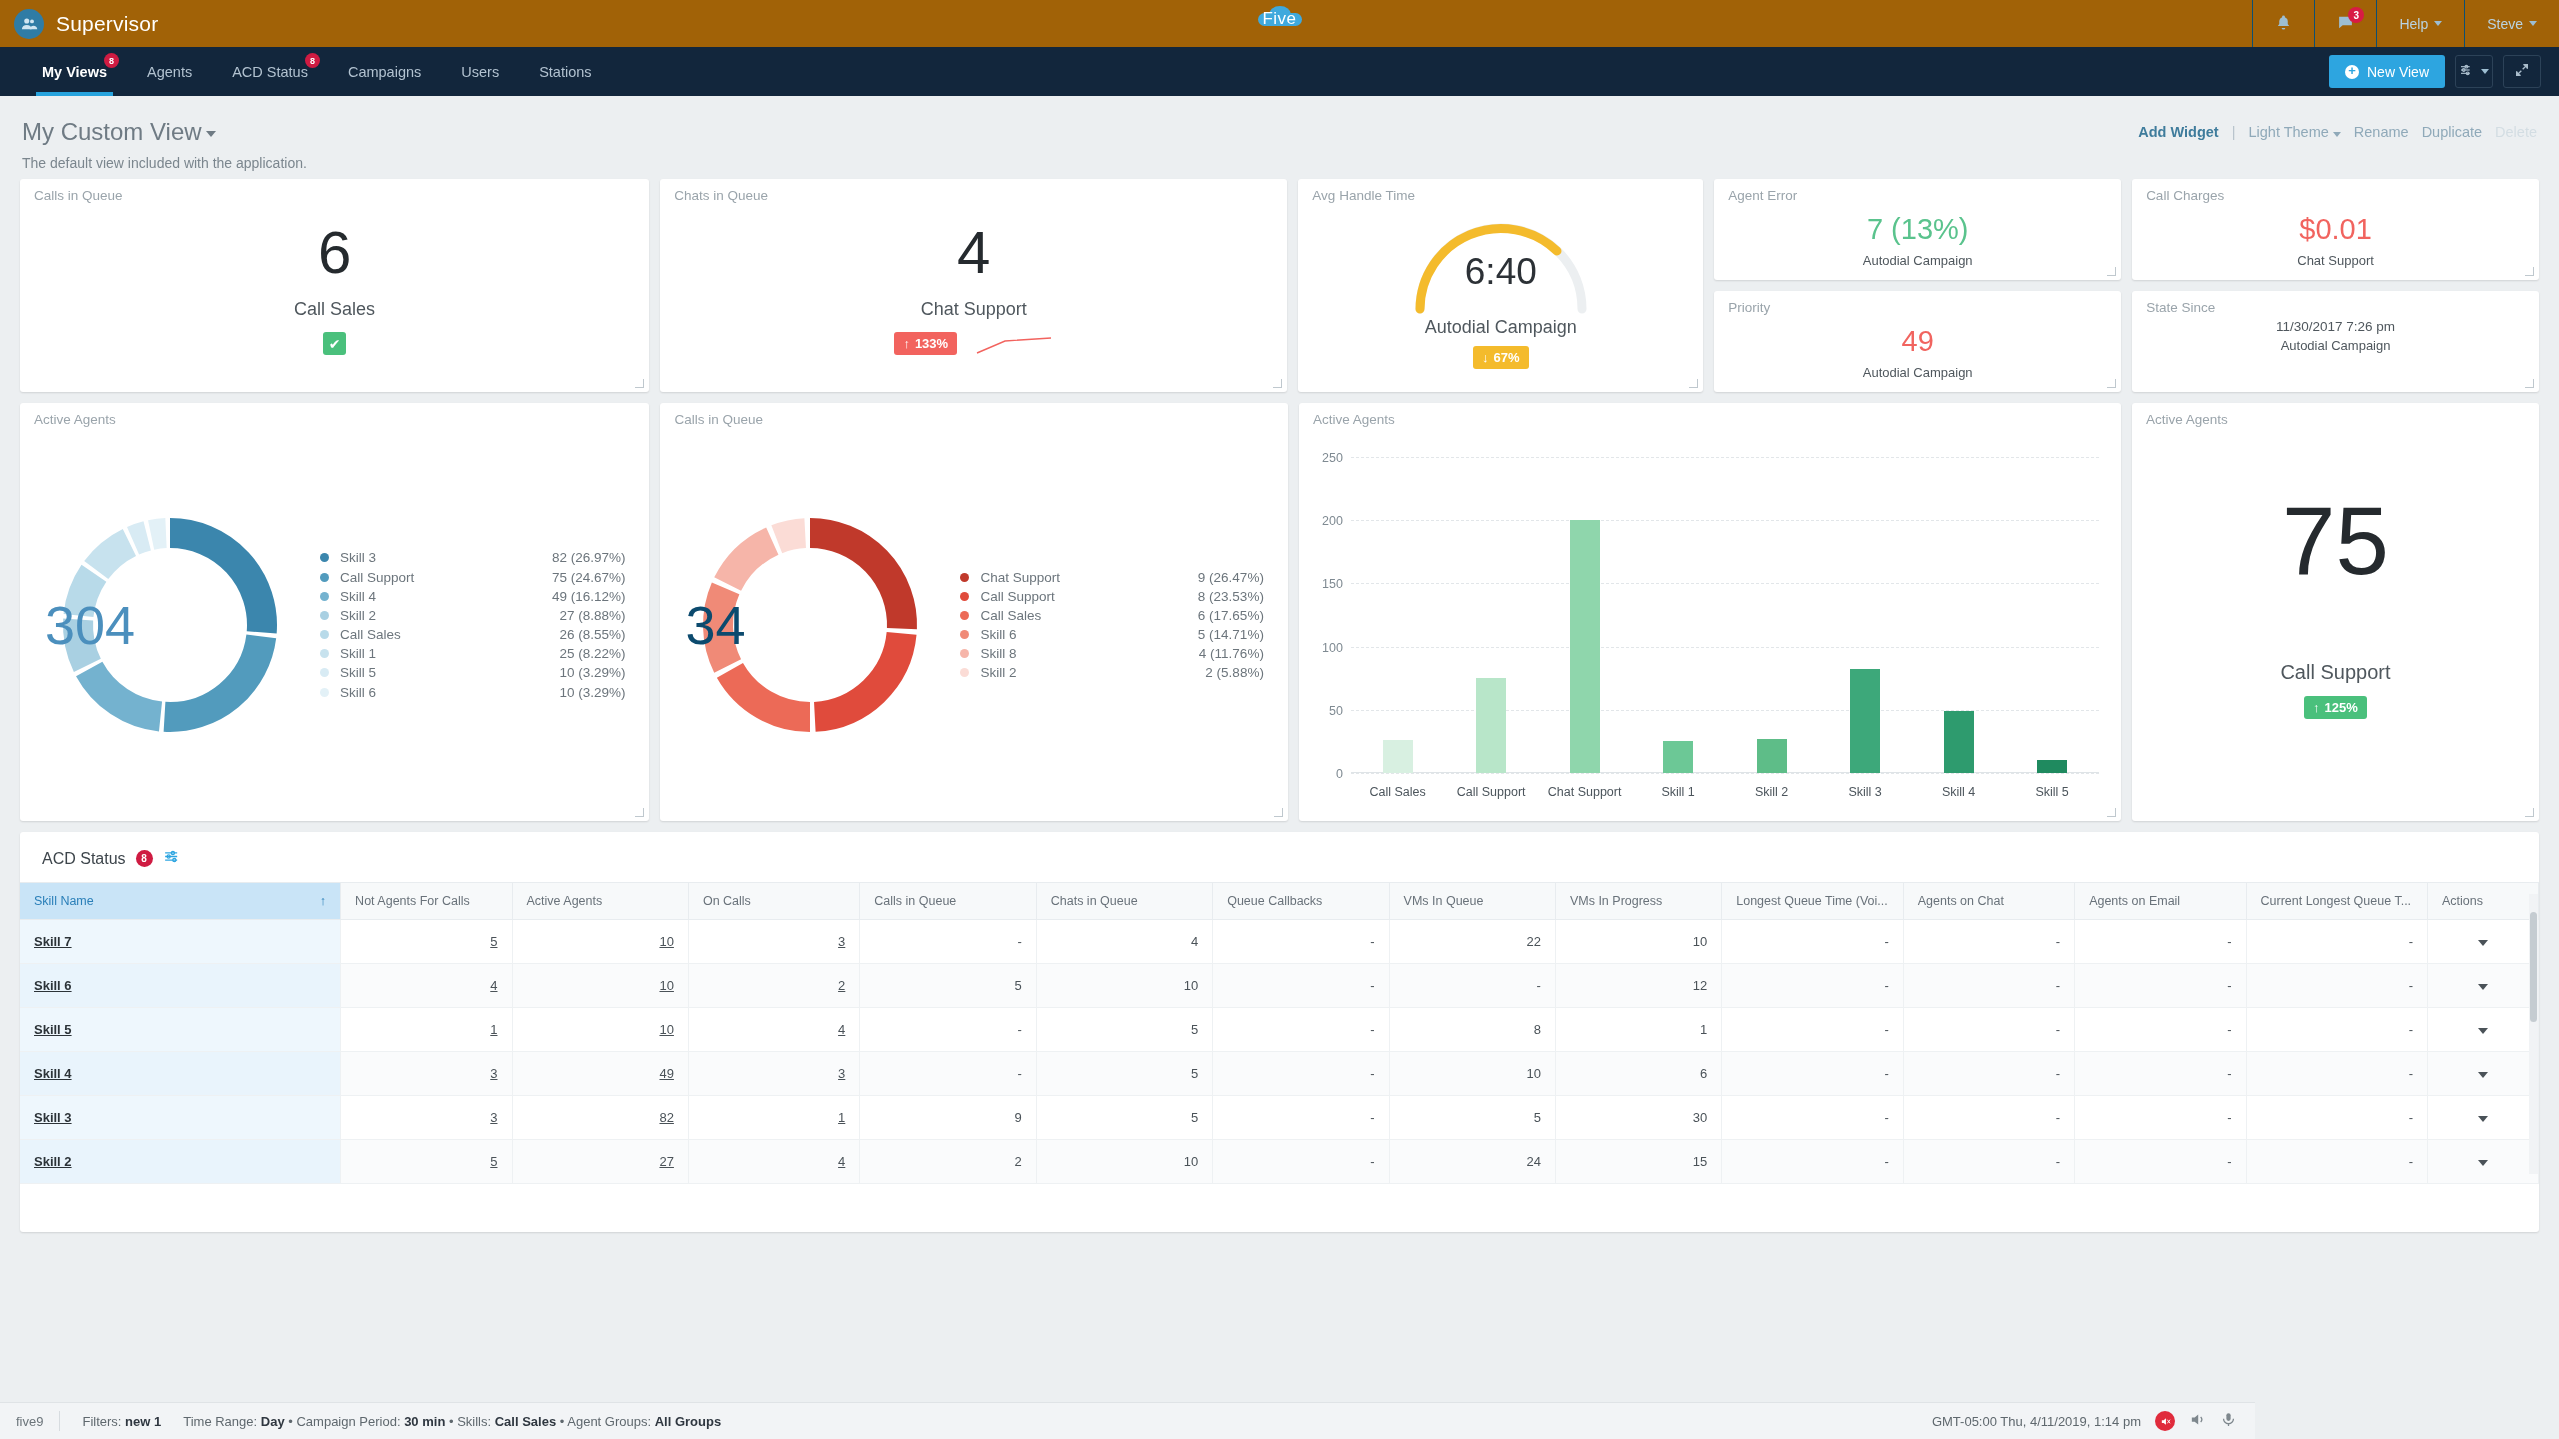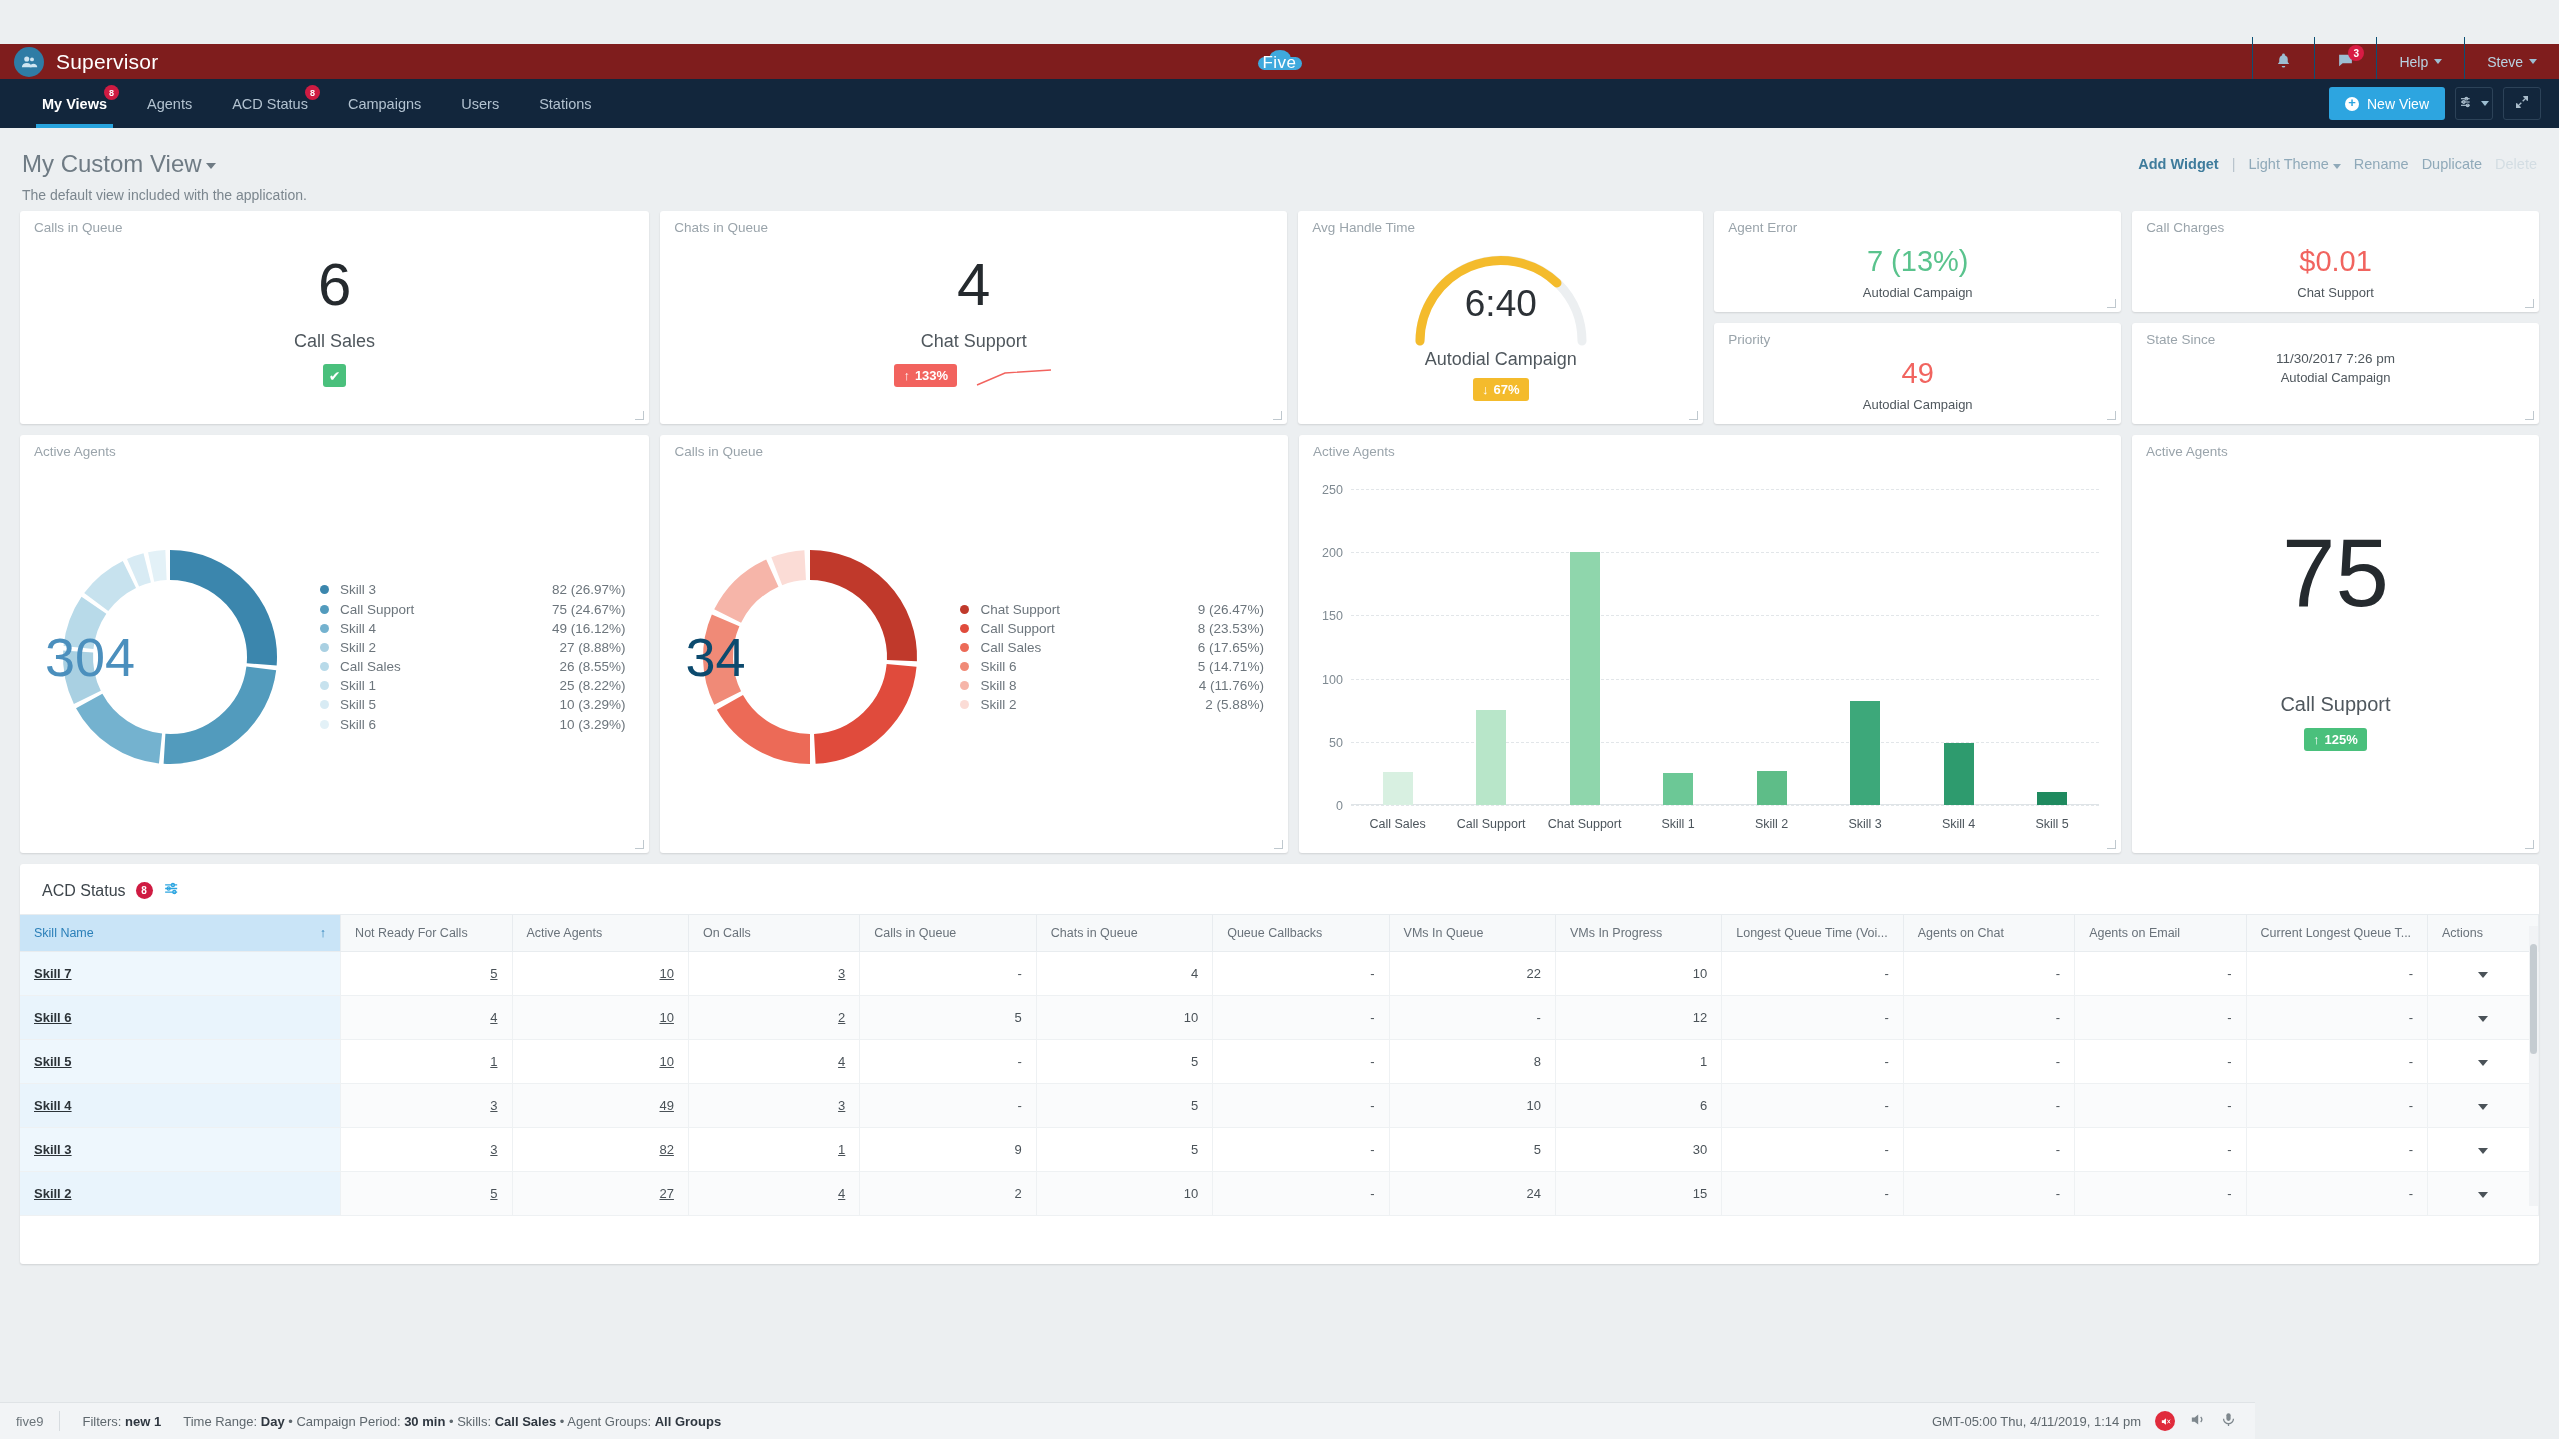--- a/index.html
+++ b/index.html
@@ -6,24 +6,23 @@
   html, body {
     width: 2559px; height: 1439px;
     font-family: "Liberation Sans", sans-serif;
     background: #eceff1;
     overflow: hidden;
   }
   body { position: relative; }
 
   
   .topbar {
-    height: 35px; background: #7f1d1d;
+    height: 47px; background: #a16207;
     display: flex; align-items: center;
     position: relative;
-    margin-top: 44px;
   }
   .brand { display: flex; align-items: center; padding-left: 14px; gap: 12px; }
   .brand-icon {
     width: 30px; height: 30px; border-radius: 50%;
     background: #2f7ca5; display: flex; align-items: center; justify-content: center;
   }
   .brand-icon svg { width: 18px; height: 18px; fill: #cfe5f1; }
   .brand-title { color: #ffffff; font-size: 21px; font-weight: 400; letter-spacing: .2px; }
   .logo-center {
     position: absolute; left: 50%; top: 6px; transform: translateX(-50%);
@@ -658,21 +657,21 @@
           <circle cx="14" cy="7" r="2.2"></circle>
           <circle cx="8" cy="12" r="2.2"></circle>
           <circle cx="16" cy="17" r="2.2"></circle>
         </svg>
     </span>
   </div>
   <table>
     <thead>
       <tr id="thead-row">
           <th class="skillcol" style="width: 318px;"><span>Skill Name</span><span class="sortarrow">↑</span></th>
-          <th style="width: 170px;">Not Ready For Calls</th>
+          <th style="width: 170px;">Not Agents For Calls</th>
           <th style="width: 175px;">Active Agents</th>
           <th style="width: 170px;">On Calls</th>
           <th style="width: 175px;">Calls in Queue</th>
           <th style="width: 175px;">Chats in Queue</th>
           <th style="width: 175px;">Queue Callbacks</th>
           <th style="width: 165px;">VMs In Queue</th>
           <th style="width: 165px;">VMs In Progress</th>
           <th style="width: 180px;">Longest Queue Time (Voi...</th>
           <th style="width: 170px;">Agents on Chat</th>
           <th style="width: 170px;">Agents on Email</th>

